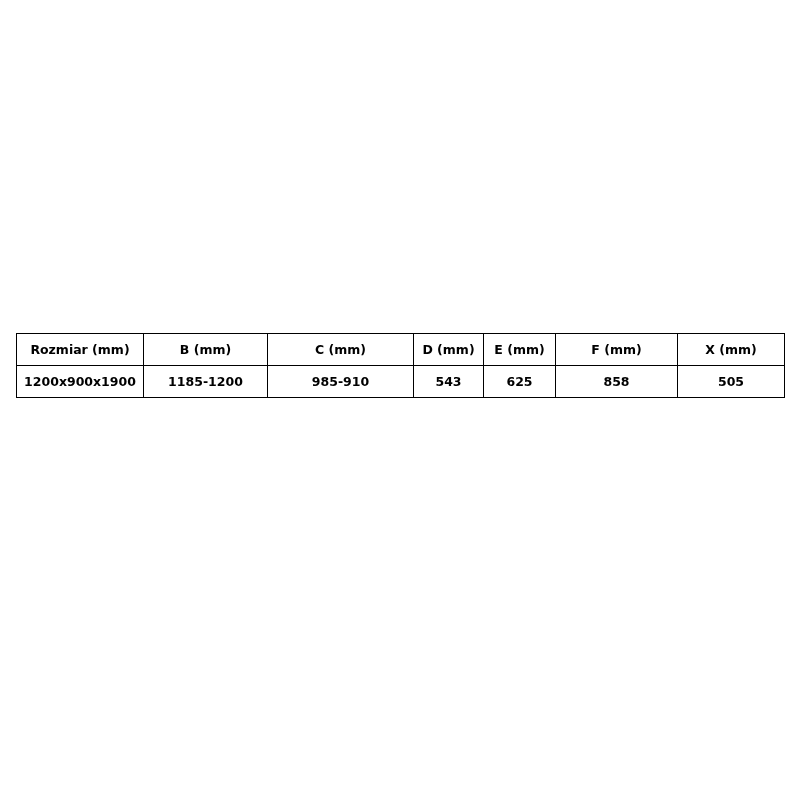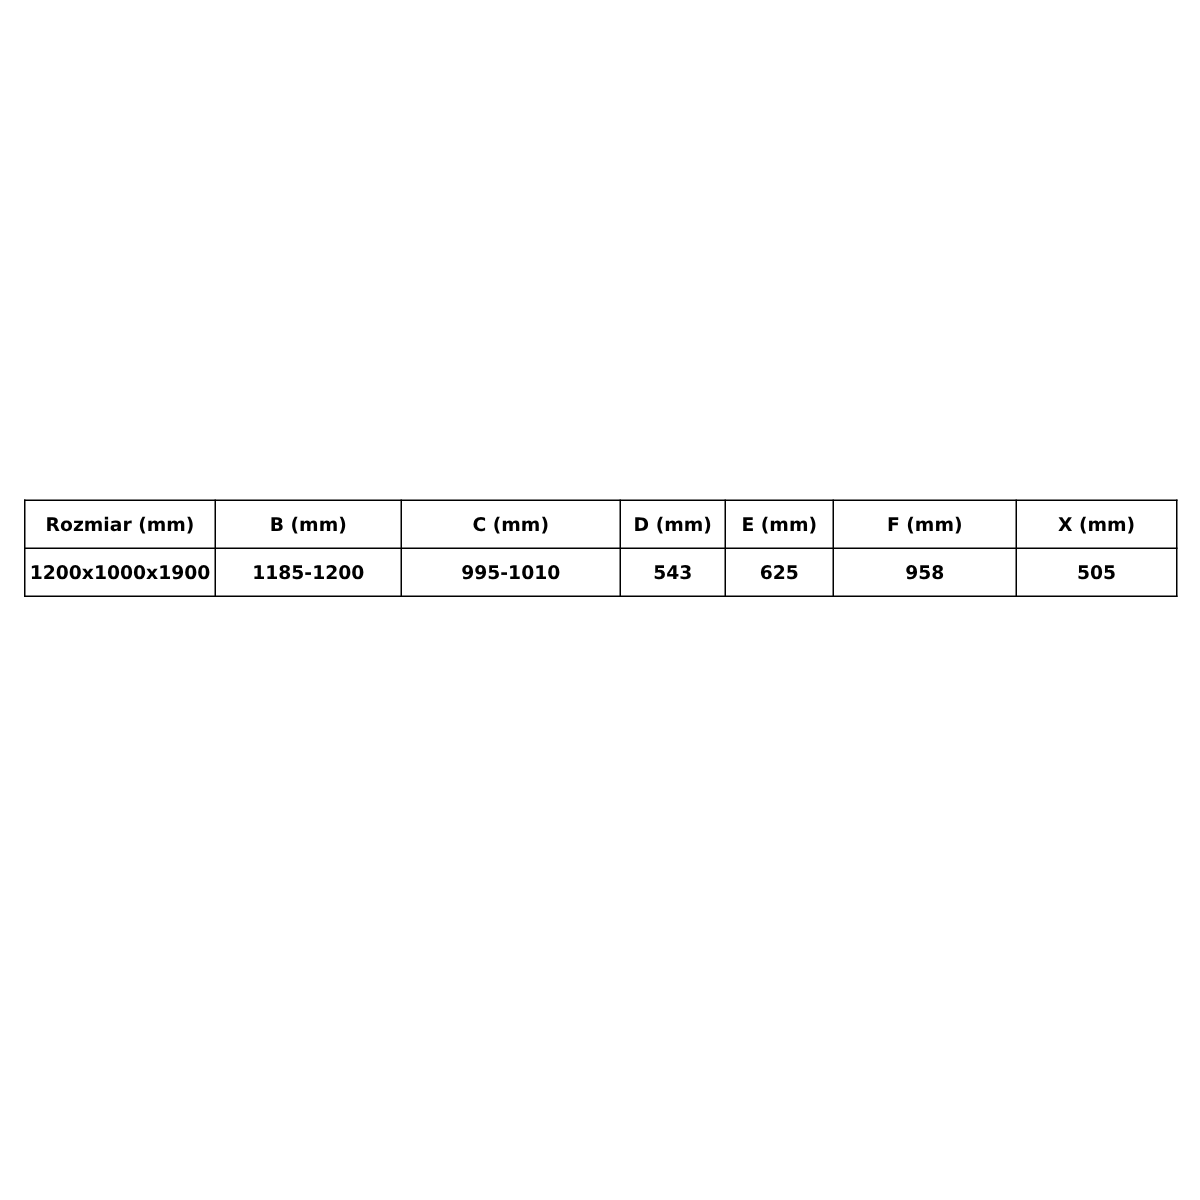--- a/index.html
+++ b/index.html
@@ -70,23 +70,23 @@
         <th>B (mm)</th>
         <th>C (mm)</th>
         <th>D (mm)</th>
         <th>E (mm)</th>
         <th>F (mm)</th>
         <th>X (mm)</th>
       </tr>
     </thead>
     <tbody>
       <tr>
-        <td>1200x1000x1900</td>
+        <td>1200x900x1900</td>
         <td>1185-1200</td>
-        <td>995-1010</td>
+        <td>985-910</td>
         <td>543</td>
         <td>625</td>
-        <td>958</td>
+        <td>858</td>
         <td>505</td>
       </tr>
     </tbody>
   </table>
 </div>
 
 </body></html>

